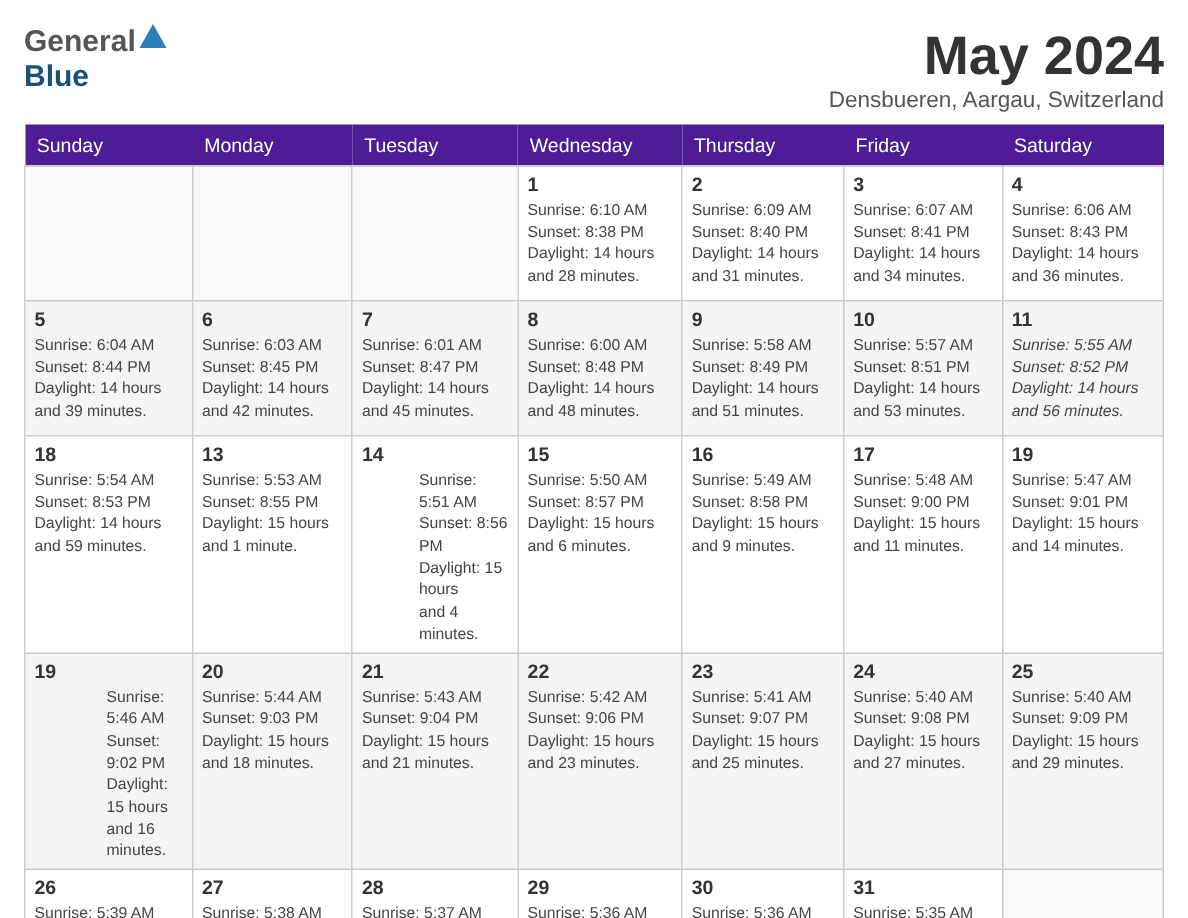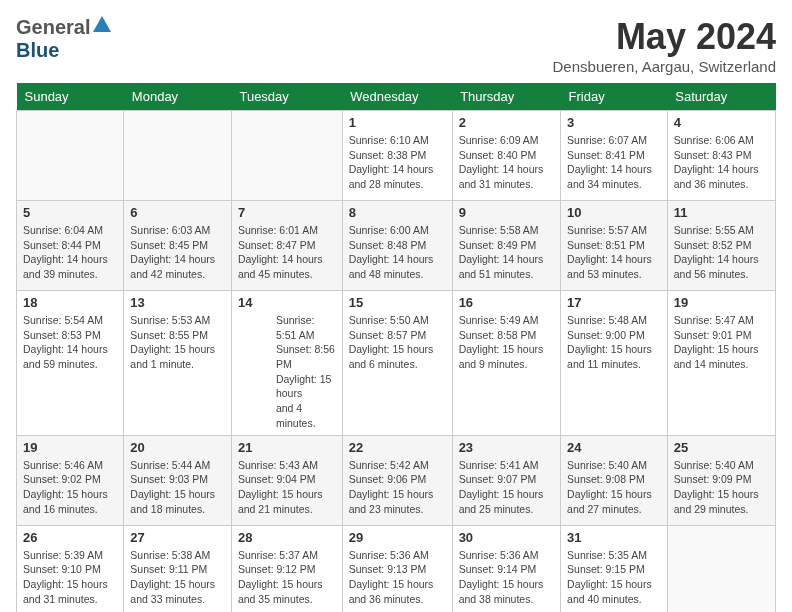--- a/index.html
+++ b/index.html
@@ -27,21 +27,21 @@
     .location {
       font-size: 15px;
       color: #555;
     }
     .calendar {
       width: 100%;
       border-collapse: collapse;
       font-size: 11px;
     }
     .calendar th {
-      background-color: #15803d;
+      background-color: #4c1d95;
       color: white;
       text-align: left;
       padding: 6px 8px;
       font-size: 13px;
       font-weight: normal;
     }
     .calendar td {
       border: 1px solid #ccc;
       vertical-align: top;
       padding: 4px 6px;
@@ -195,21 +195,21 @@
         </td>
         <td>
           <div class="day-number">10</div>
           <div class="day-info" style="white-space: pre-line;">Sunrise: 5:57 AM
 Sunset: 8:51 PM
 Daylight: 14 hours
 and 53 minutes.</div>
         </td>
         <td>
           <div class="day-number">11</div>
-          <div class="day-info" style="white-space: pre-line;">Sunrise: 5:55 AM
+          <div class="day-info" style="white-space: pre-line; font-style: italic;">Sunrise: 5:55 AM
 Sunset: 8:52 PM
 Daylight: 14 hours
 and 56 minutes.</div>
         </td>
       </tr>
       <tr>
         <td>
           <div class="day-number">18</div>
           <div class="day-info" style="white-space: pre-line;">Sunrise: 5:54 AM
 Sunset: 8:53 PM
@@ -255,21 +255,21 @@
           <div class="day-number">19</div>
           <div class="day-info" style="white-space: pre-line;">Sunrise: 5:47 AM
 Sunset: 9:01 PM
 Daylight: 15 hours
 and 14 minutes.</div>
         </td>
       </tr>
       <tr>
         <td>
           <div class="day-number">19</div>
-          <div class="day-info" style="white-space: pre-line;">Sunrise: 5:46 AM
+          <div class="day-info" style="white-space: pre-line; margin-left: 48px;">Sunrise: 5:46 AM
 Sunset: 9:02 PM
 Daylight: 15 hours
 and 16 minutes.</div>
         </td>
         <td>
           <div class="day-number">20</div>
           <div class="day-info" style="white-space: pre-line;">Sunrise: 5:44 AM
 Sunset: 9:03 PM
 Daylight: 15 hours
 and 18 minutes.</div>

